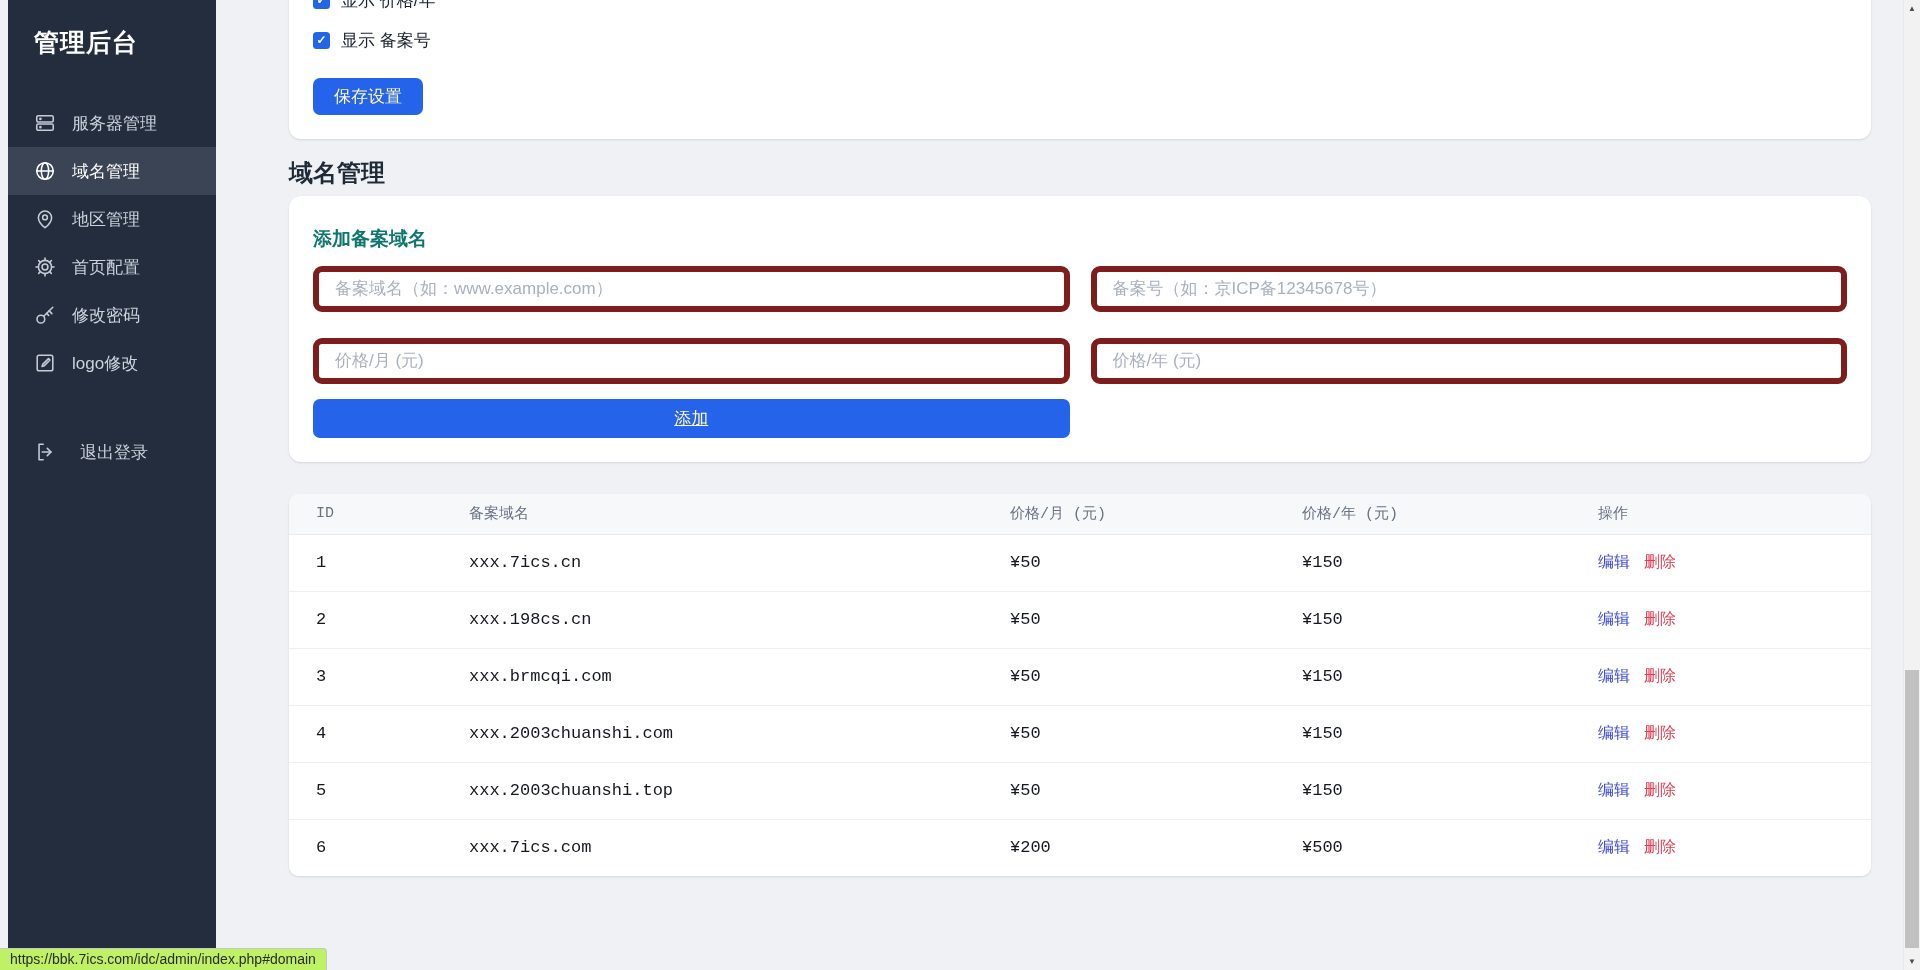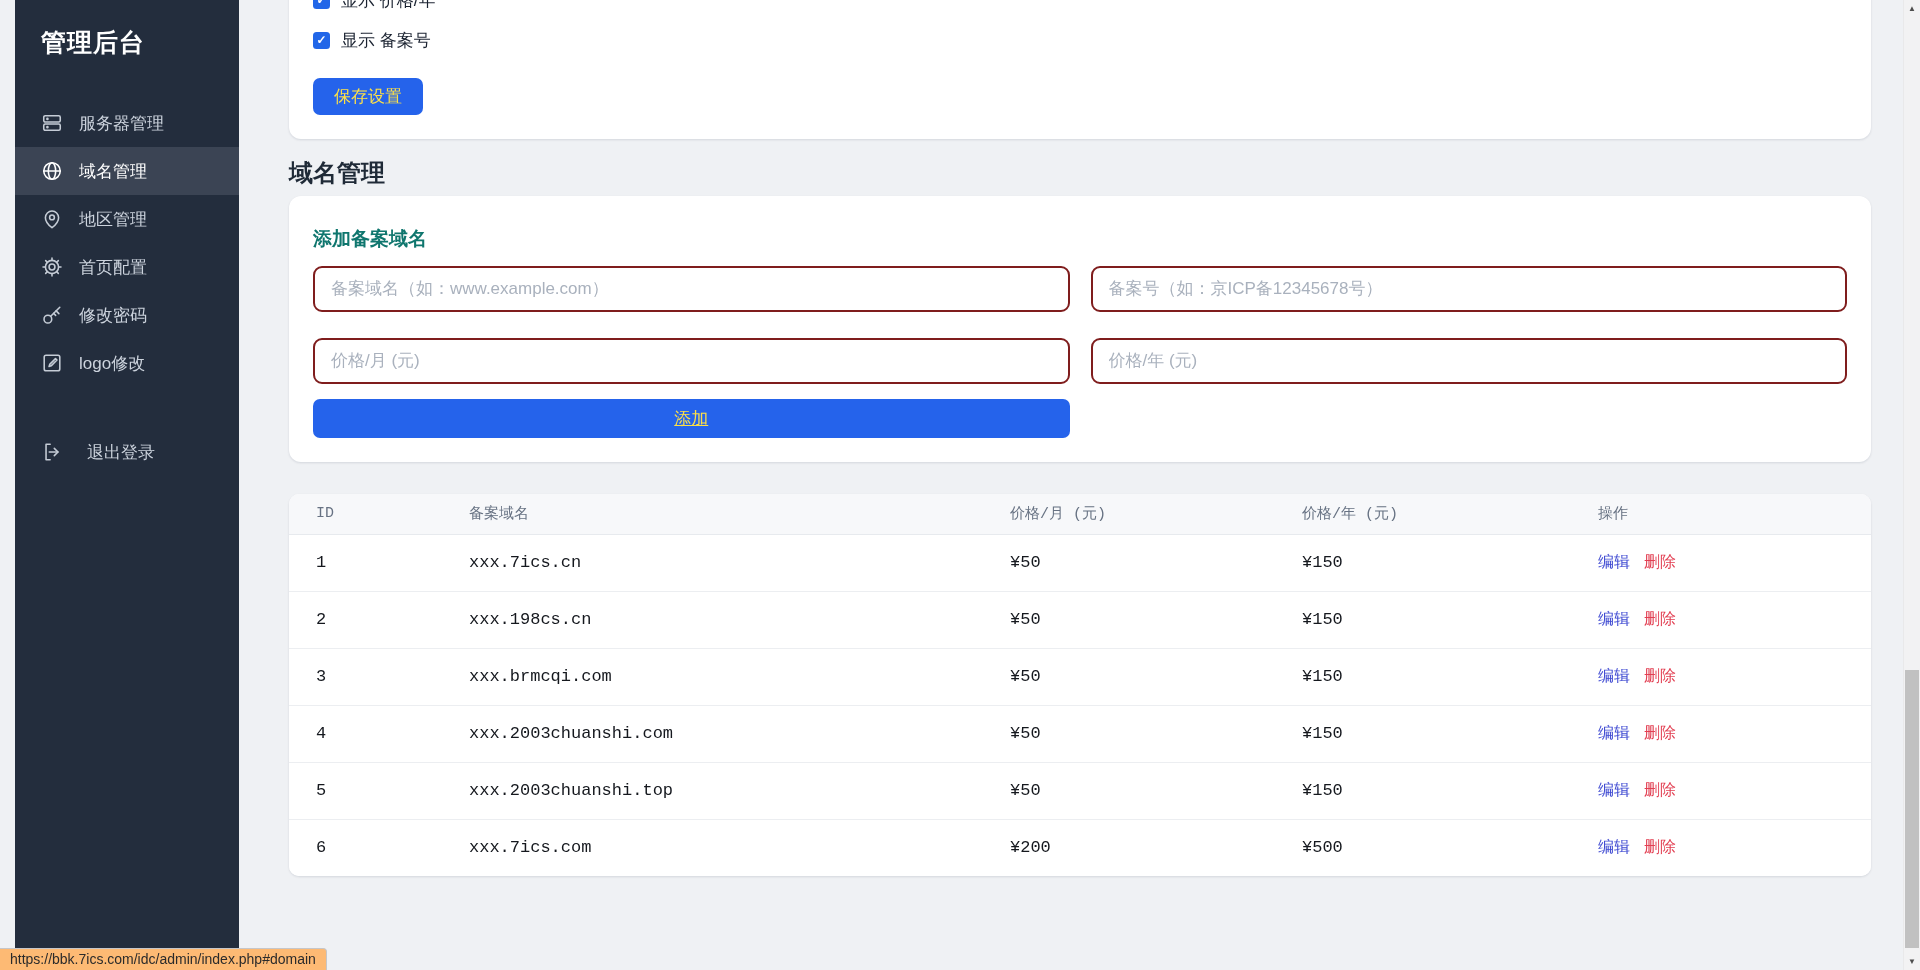--- a/index.html
+++ b/index.html
@@ -6,21 +6,21 @@
   html,body { width:1920px; height:970px; overflow:hidden; }
   body {
     font-family:"Liberation Sans", sans-serif;
     background:#eff1f4;
     position:relative;
     color:#15181e;
   }
 
   
   .sidebar {
-    position:fixed; left:15px; top:0; bottom:0; width:224px;
+    position:fixed; left:8px; top:0; bottom:0; width:208px;
     background:#232d3d; z-index:10;
   }
   .sidebar-title {
     padding:26px 26px 0 26px;
     font-size:25px; font-weight:bold; color:#ffffff;
     letter-spacing:1px; height:58px;
   }
   .nav { margin-top:41px; display:flex; flex-direction:column; }
   .nav-item {
     display:flex; align-items:center; gap:16px;
@@ -48,42 +48,42 @@
   .settings-card { margin-top:-44px; padding:30px 24px 24px 24px; }
   .check-row { display:flex; align-items:center; gap:11px; height:28px; font-size:17px; color:#1a2230; }
   .check-row + .check-row { margin-top:12px; }
   .checkbox {
     width:17px; height:17px; background:#2166e8; border-radius:3.5px;
     display:flex; align-items:center; justify-content:center; cursor:pointer;
   }
   .checkbox::after { content:"✓"; color:#fff; font-size:12px; font-weight:bold; line-height:1; }
   .btn {
     display:inline-flex; align-items:center; justify-content:center;
-    background:#2563eb; color:#fde047; border:none; border-radius:7px;
+    background:#2563eb; color:#fef9c3; border:none; border-radius:7px;
     font-size:17px; cursor:pointer; font-family:inherit;
   }
   .save-btn { margin-top:24px; height:37px; padding:0 21px; }
 
   
   .page-heading {
     margin:16px 0 0 0; height:41px; line-height:36px;
     font-size:24px; font-weight:bold; color:#1f2a37;
   }
 
   
   .form-card { padding:30px 24px 24px 24px; }
   .form-title { font-size:19px; font-weight:bold; color:#0f766e; height:23px; }
   .form-grid {
     margin-top:17px;
     display:grid; grid-template-columns:1fr 1fr;
     column-gap:21px; row-gap:26px;
   }
   .text-input {
     height:46px; width:100%;
-    border:2px solid #7f1d1d; border-radius:9px;
+    border:6px solid #7f1d1d; border-radius:9px;
     padding:0 16px; font-size:17px; color:#1a2230;
     font-family:inherit; outline:none; background:#fff;
   }
   .text-input::placeholder { color:#a9b1bd; }
   .add-btn { margin-top:15px; height:39px; width:calc(50% - 10.5px);text-decoration:underline; }
 
   
   .table-card { margin-top:32px; border-radius:10px; overflow:hidden; margin-bottom:40px; }
   table { width:100%; border-collapse:collapse; table-layout:fixed;font-family:Liberation Mono, monospace; }
   col.c-id { width:180px; } col.c-domain { width:541px; }
@@ -107,21 +107,21 @@
   }
   .sb-btn { position:absolute; left:0; width:16px; height:17px; display:flex; align-items:center; justify-content:center; color:#4d4d4d; font-size:8px; }
   .sb-up { top:0; } .sb-down { bottom:0; }
   .sb-up::after { content:"▲"; } .sb-down::after { content:"▼"; }
   .sb-thumb { position:absolute; left:1px; top:670px; width:14px; height:278px; background:#c1c1c1; }
 
   
   .status-tip {
     position:fixed; left:0; bottom:0; z-index:30;
     height:22px; line-height:20px; padding:0 10px;
-    background:#fdba74; border:1px solid #c6c6c8; border-left:none; border-bottom:none;
+    background:#bef264; border:1px solid #c6c6c8; border-left:none; border-bottom:none;
     border-top-right-radius:4px;
     font-size:14px; color:#2b2b2b; white-space:nowrap;
   }
 </style>
 </head>
 <body>
 
 <aside class="sidebar">
   <div class="sidebar-title">管理后台</div>
 

